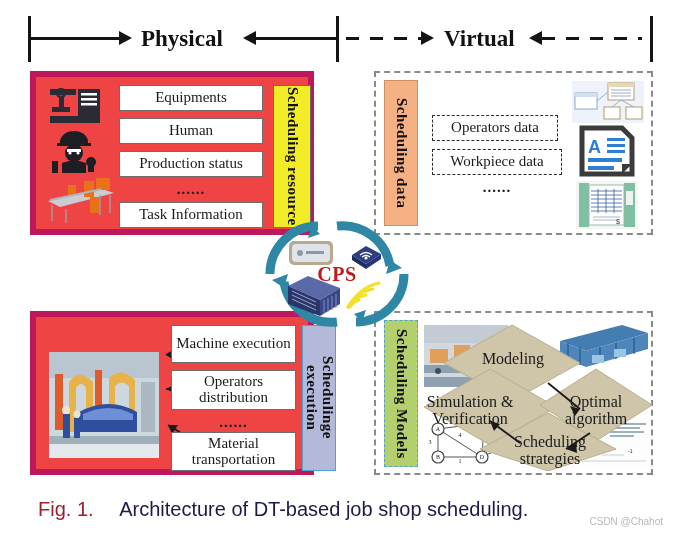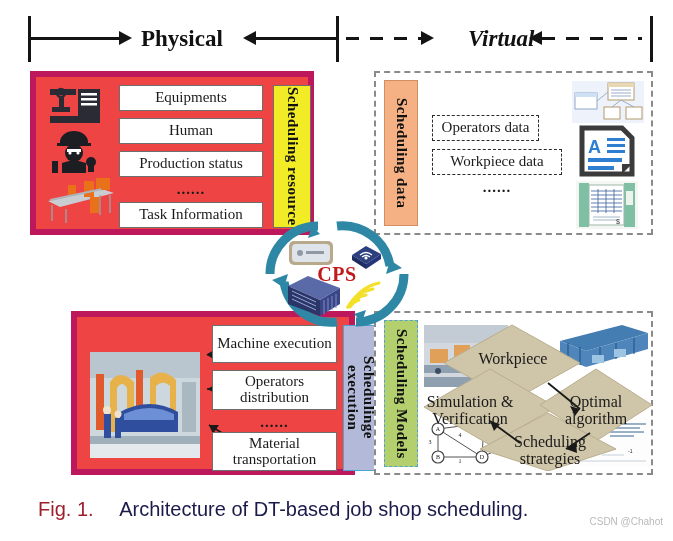--- a/index.html
+++ b/index.html
@@ -81,21 +81,21 @@
     <div class="arrowR" style="left:119px;top:17px;"></div>
     <div class="hlabel" style="left:141px;top:12px;text-align:right;">Physical</div>
 
     <div class="arrowL" style="left:243px;top:17px;"></div>
     <div class="hline" style="left:255px;top:23px;width:82px;"></div>
 
     <div class="tick" style="left:336px;top:2px;height:46px;"></div>
 
     <div class="hdash" style="left:346px;top:23px;width:76px;"></div>
     <div class="arrowR" style="left:421px;top:17px;"></div>
-    <div class="hlabel" style="left:468px;top:12px;font-style:italic;">Virtual</div>
+    <div class="hlabel" style="left:444px;top:12px;">Virtual</div>
     <div class="arrowL" style="left:529px;top:17px;"></div>
     <div class="hdash" style="left:542px;top:23px;width:100px;"></div>
     <div class="tick" style="left:650px;top:2px;height:46px;"></div>
   </div>
 
   <div class="panel solid" style="left:30px;top:71px;width:284px;height:164px;">
 
     <svg class="ic" style="left:12px;top:8px;" width="56" height="44" viewBox="0 0 56 44">
       <rect x="2" y="4" width="26" height="6" fill="#2b2b35"></rect>
       <rect x="30" y="4" width="22" height="34" fill="#2b2b35"></rect>
@@ -148,21 +148,21 @@
       <span>Scheduling resource</span>
     </div>
   </div>
 
   <div class="panel dashed" style="left:374px;top:71px;width:279px;height:164px;">
 
     <div class="vbar" style="left:8px;top:7px;width:34px;height:146px;background:#f5b183;border:1.5px solid #d08f63;">
       <span>Scheduling data</span>
     </div>
 
-    <div class="ibox dashed" style="left:56px;top:42px;width:107px;height:26px;">Operators data</div>
+    <div class="ibox dashed" style="left:56px;top:42px;width:126px;height:26px;">Operators data</div>
     <div class="ibox dashed" style="left:56px;top:76px;width:130px;height:26px;">Workpiece data</div>
     <div class="dots" style="left:56px;top:106px;width:130px;">......</div>
 
     <svg class="ic" style="left:196px;top:8px;" width="72" height="42" viewBox="0 0 72 42">
       <rect width="72" height="42" fill="#eef2fa"></rect>
       <rect x="3" y="12" width="22" height="16" fill="#fff" stroke="#8fa8c9"></rect>
       <rect x="3" y="12" width="22" height="4" fill="#cfe0f2"></rect>
       <rect x="36" y="2" width="26" height="17" fill="#fff" stroke="#b29a6a"></rect>
       <rect x="36" y="2" width="26" height="4" fill="#e7d7b3"></rect>
       <g stroke="#9aaec9" stroke-width="1">
@@ -210,21 +210,21 @@
         <line x1="38" y1="8" x2="38" y2="32"></line>
       </g>
       <g stroke="#8aa6bb" stroke-width="0.8">
         <line x1="17" y1="36" x2="44" y2="36"></line>
           <line x1="17" y1="39" x2="40" y2="39"></line>
       </g>
       <text x="40" y="43" font-family="Liberation Sans, sans-serif" font-size="7" fill="#333">$</text>
     </svg>
   </div>
 
-  <div class="panel solid" style="left:30px;top:311px;width:284px;height:164px;margin-left:41px;">
+  <div class="panel solid" style="left:30px;top:311px;width:284px;height:164px;">
 
     <svg class="ic" style="left:13px;top:35px;" width="110" height="106" viewBox="0 0 110 106">
       <rect width="110" height="106" fill="#cdd8de"></rect>
       <rect y="0" width="110" height="26" fill="#b9c6cf"></rect>
       <g fill="#e8b24a">
         <path d="M20 30 q10 -14 24 0 l0 50 l-7 0 l0 -44 q-5 -8 -10 0 l0 44 l-7 0 Z"></path>
         <path d="M60 26 q12 -12 26 2 l0 44 l-6 0 l0 -38 q-7 -7 -14 0 l0 38 l-6 0 Z"></path>
       </g>
       <rect x="6" y="22" width="8" height="56" fill="#e05a2b"></rect>
       <rect x="46" y="18" width="7" height="56" fill="#e05a2b"></rect>
@@ -379,21 +379,21 @@
       <g stroke="#1a1a1a" stroke-width="1.8" fill="none">
         <path d="M128 62 L160 88"></path>
         <path d="M100 122 L70 100"></path>
         <path d="M170 112 L146 128"></path>
       </g>
       <polygon points="160,88 150,85 155,95" fill="#1a1a1a"></polygon>
       <polygon points="70,100 80,103 74,110" fill="#1a1a1a"></polygon>
       <polygon points="146,128 156,122 157,132" fill="#1a1a1a"></polygon>
     </svg>
 
-    <div class="ibox" style="left:92px;top:36px;width:90px;height:20px;background:transparent;font-size:16px;">Workpiece</div>
+    <div class="ibox" style="left:92px;top:36px;width:90px;height:20px;background:transparent;font-size:16px;">Modeling</div>
     <div class="ibox" style="left:46px;top:78px;width:96px;height:40px;background:transparent;font-size:16px;">Simulation &amp; Verification</div>
     <div class="ibox" style="left:174px;top:78px;width:92px;height:40px;background:transparent;font-size:16px;">Optimal algorithm</div>
     <div class="ibox" style="left:126px;top:118px;width:96px;height:40px;background:transparent;font-size:16px;">Scheduling strategies</div>
   </div>
 
   <div class="hub">
     <svg width="150" height="112" viewBox="0 0 150 112">
       <g fill="none" stroke="#2f87a6" stroke-width="9" stroke-linecap="butt">
         <path d="M75 8 A48 48 0 0 1 128 48"></path>
         <path d="M142 56 A48 48 0 0 1 94 104"></path>

